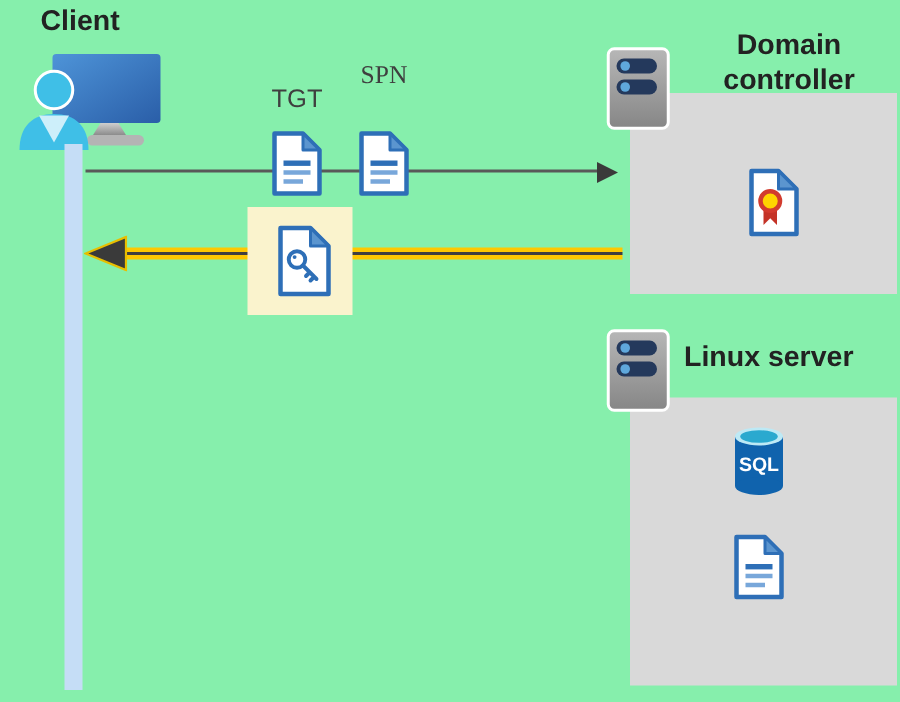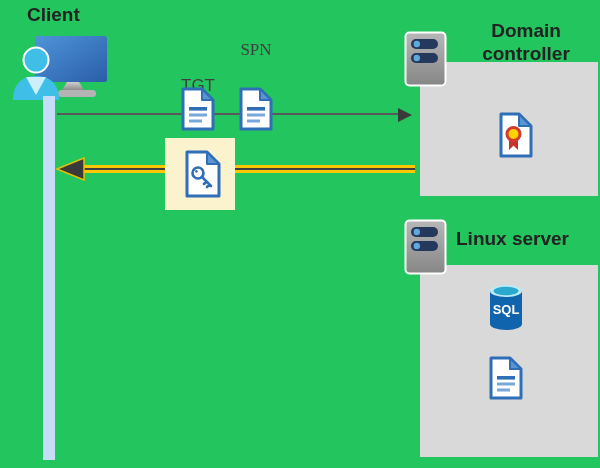--- a/index.html
+++ b/index.html
@@ -1,17 +1,17 @@
 <!DOCTYPE html>
 <html><head>
 <meta charset="utf-8">
 <style>
   html,body{margin:0;padding:0;background:#fff;}
   .canvas{
-    position:relative;width:600px;height:468px;background:#22c55e;overflow:hidden;
+    position:relative;width:600px;height:468px;background:#86efac;overflow:hidden;
     font-family:"Liberation Sans","DejaVu Sans",sans-serif;
   }
   .abs{position:absolute;}
   .title{font-weight:bold;font-size:19px;line-height:23px;color:#222222;}
   .small-label{font-size:17px;color:#3f3f3f;text-align:center;}
   .file-label{font-size:19px;color:#3f3f3f;text-align:center;}
 
   
   .client-label{left:27px;top:3px;}
   .client-icon{left:10px;top:34px;}
@@ -21,21 +21,21 @@
   .request-line{left:57px;top:113px;width:341px;height:2px;background:#595959;z-index:1;}
   .request-head{left:398px;top:108px;width:0;height:0;
     border-left:14px solid #3a3a3a;border-top:7px solid transparent;border-bottom:7px solid transparent;z-index:2;}
 
   
   .response-line{left:78px;top:165px;width:337px;height:8px;z-index:1;
     background:linear-gradient(180deg,#fec800 0 36%,#3f3f3f 36% 64%,#fec800 64% 100%);}
   .response-head{left:56px;top:157px;z-index:2;}
 
   
-  .tgt-label{left:178px;top:56px;width:40px;margin-top:20px;}
+  .tgt-label{left:178px;top:56px;width:40px;}
   .spn-label{left:236px;top:40px;width:40px;font-family:Liberation Serif, serif;}
   .tgt-doc{left:180px;top:87px;z-index:3;}
   .spn-doc{left:238px;top:87px;z-index:3;}
 
   
   .highlight-box{left:165px;top:138px;width:70px;height:72px;background:#faf3cd;z-index:2;}
   .key-doc{left:184px;top:150px;z-index:3;}
 
   
   .dc-box{left:420px;top:62px;width:178px;height:134px;background:#d9d9d9;z-index:0;}

